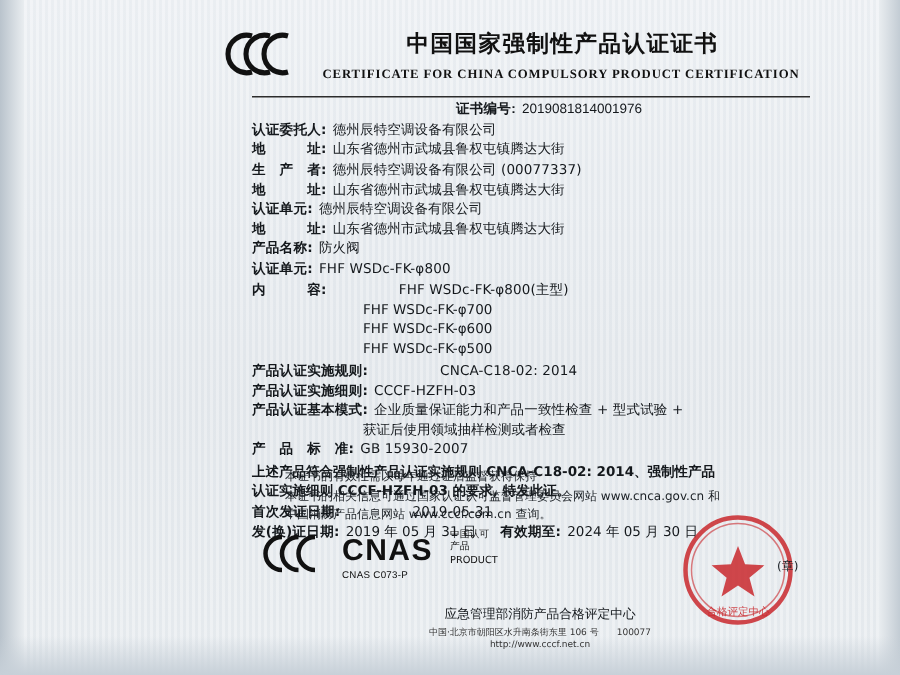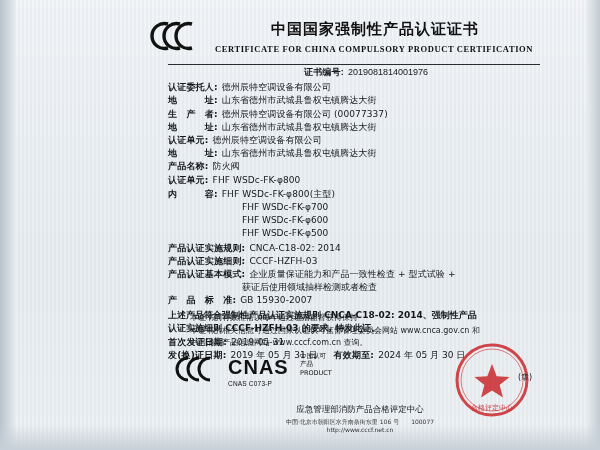--- a/index.html
+++ b/index.html
@@ -53,21 +53,21 @@
     position:absolute;left:168px;top:66px;right:36px;
     font-family:"DejaVu Sans", sans-serif;
     font-size:9px;color:#14181c;line-height:13.2px;
   }
   .row{display:flex;align-items:flex-start;white-space:nowrap;}
   .lbl{flex:0 0 auto;font-weight:bold;letter-spacing:.2px;}
   .val{flex:1 1 auto;padding-left:4px;letter-spacing:.1px;}
   .indent{padding-left:74px;}
   .cert-no{font-family:"Liberation Sans",sans-serif;}
 
-  .blk{margin-top:1px;}
+  .blk{margin-top:1px;gap:44px;}
 
   
   .notes{
     position:absolute;left:190px;top:312px;right:40px;
     font-family:"DejaVu Sans", sans-serif;
     font-size:8px;color:#1a1f24;line-height:12.5px;text-align:left;
   }
 
   
   .ccc-bottom{position:absolute;left:168px;top:352px;width:50px;height:34px;}

